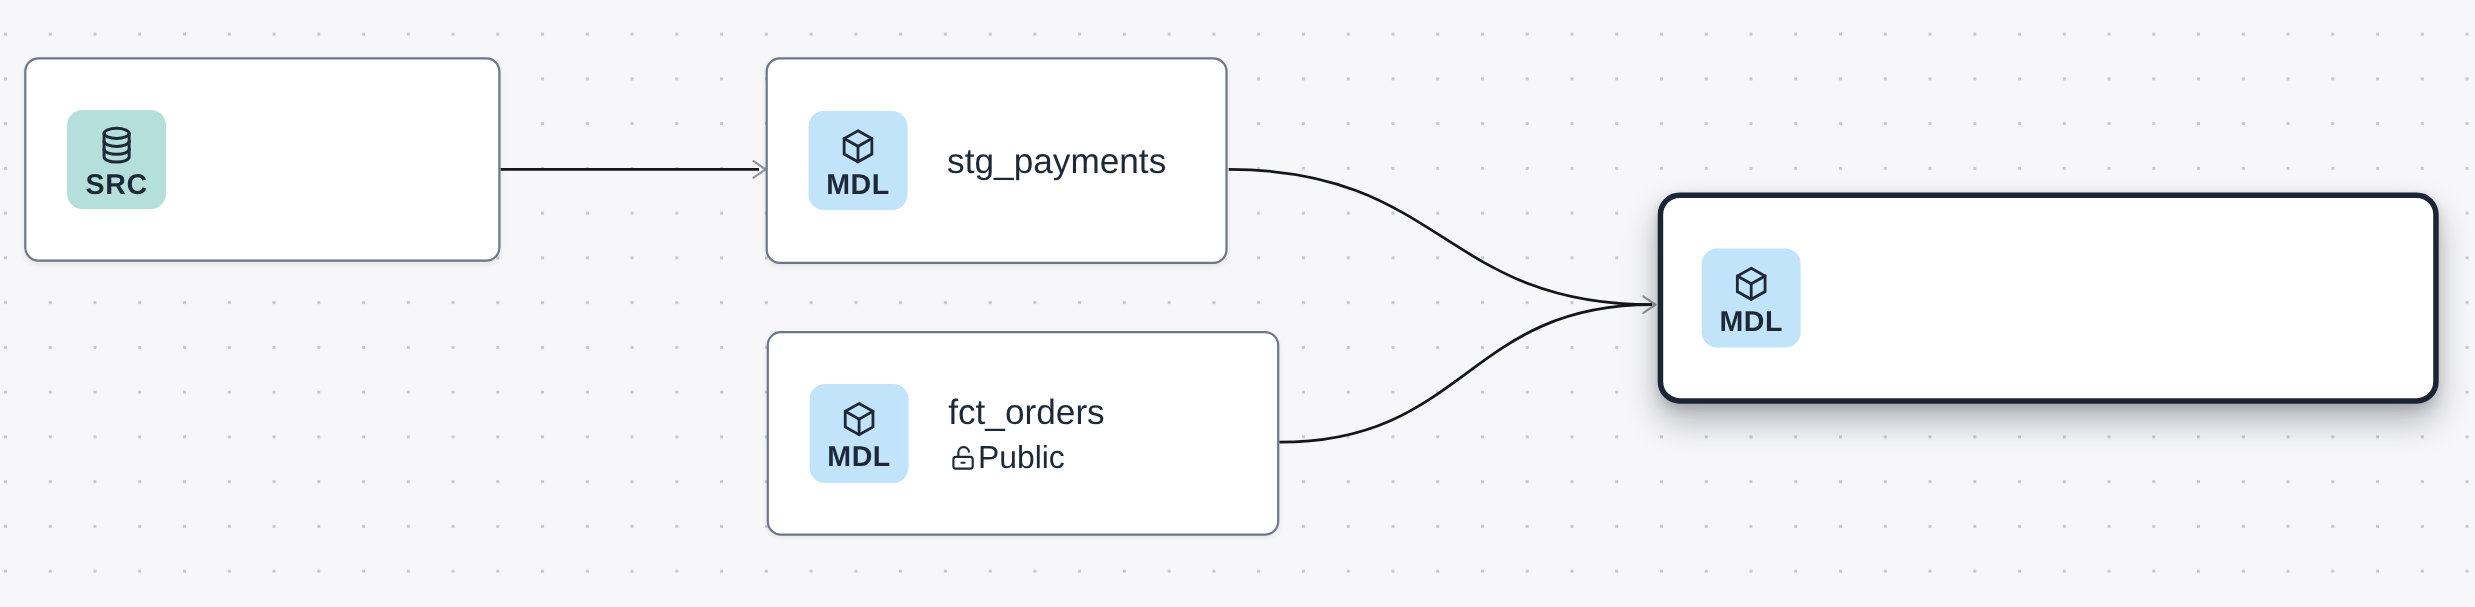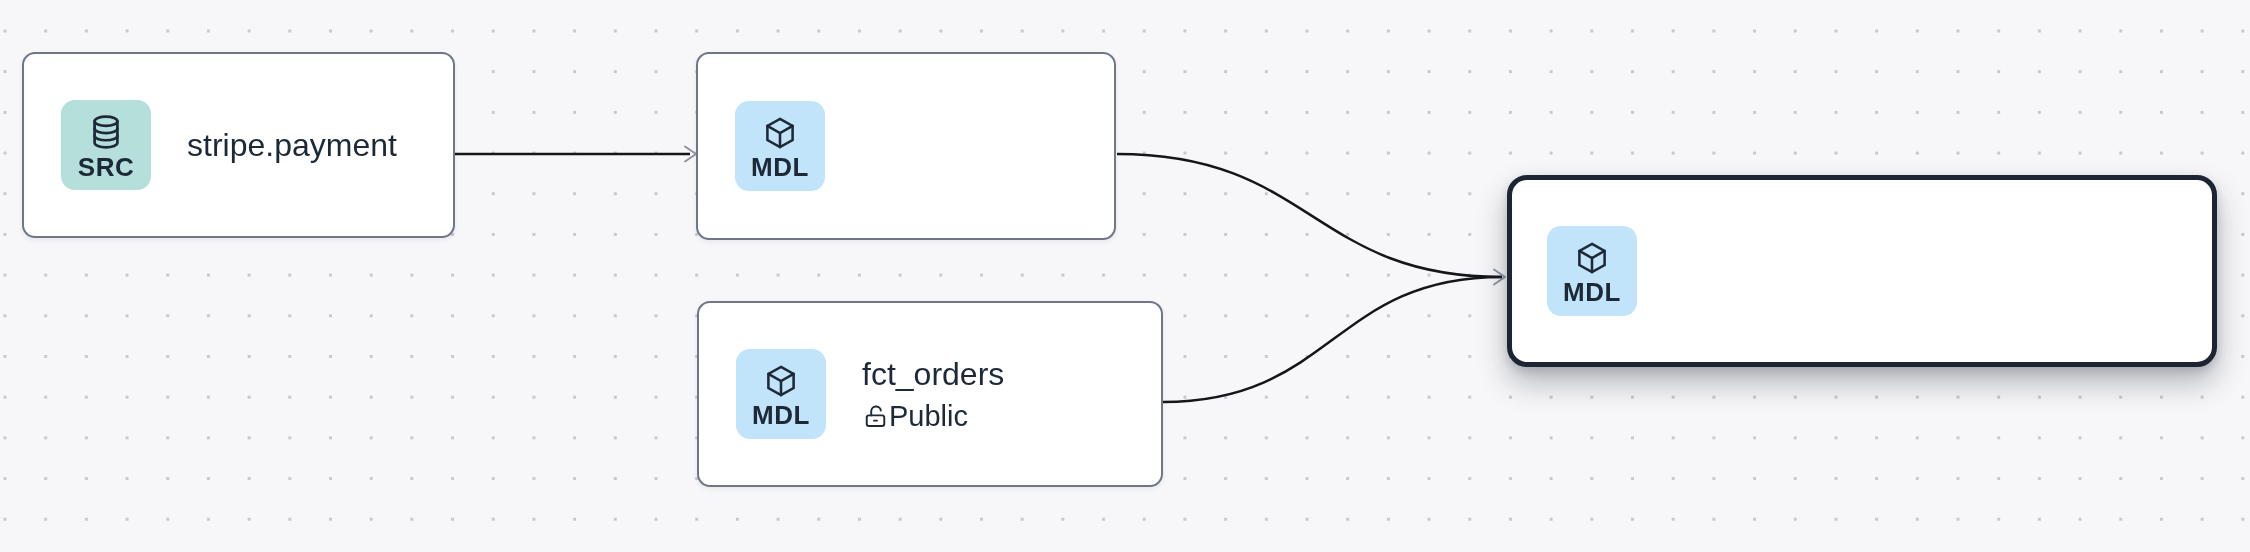--- a/index.html
+++ b/index.html
@@ -136,33 +136,33 @@
   <div class="node n1">
     <div class="badge src">
       <svg width="38" height="38" viewBox="0 0 24 24" fill="none" stroke="#1d2937" stroke-width="1.7" stroke-linecap="round" stroke-linejoin="round">
         <ellipse cx="12" cy="5.2" rx="7.2" ry="2.9"></ellipse>
         <path d="M4.8 5.2 V18.8 C4.8 20.4 8 21.7 12 21.7 C16 21.7 19.2 20.4 19.2 18.8 V5.2"></path>
         <path d="M4.8 9.8 C4.8 11.4 8 12.7 12 12.7 C16 12.7 19.2 11.4 19.2 9.8"></path>
         <path d="M4.8 14.3 C4.8 15.9 8 17.2 12 17.2 C16 17.2 19.2 15.9 19.2 14.3"></path>
       </svg>
       <span class="badge-label">SRC</span>
     </div>
-    <div class="content">
-      <div class="title">stripe.payment</div>
-    </div>
   </div>
 
   <div class="node n2">
     <div class="badge mdl">
       <svg width="36" height="36" viewBox="0 0 24 24" fill="none" stroke="#1d2937" stroke-width="1.7" stroke-linecap="round" stroke-linejoin="miter">
         <path d="M12 2.6 L20.4 7.3 V16.7 L12 21.4 L3.6 16.7 V7.3 Z"></path>
         <path d="M3.6 7.3 L12 12 L20.4 7.3"></path>
         <path d="M12 12 V21.4"></path>
       </svg>
       <span class="badge-label">MDL</span>
+    </div>
+    <div class="content">
+      <div class="title">stg_payments</div>
     </div>
   </div>
 
   <div class="node n3">
     <div class="badge mdl">
       <svg width="36" height="36" viewBox="0 0 24 24" fill="none" stroke="#1d2937" stroke-width="1.7" stroke-linecap="round" stroke-linejoin="miter">
         <path d="M12 2.6 L20.4 7.3 V16.7 L12 21.4 L3.6 16.7 V7.3 Z"></path>
         <path d="M3.6 7.3 L12 12 L20.4 7.3"></path>
         <path d="M12 12 V21.4"></path>
       </svg>

